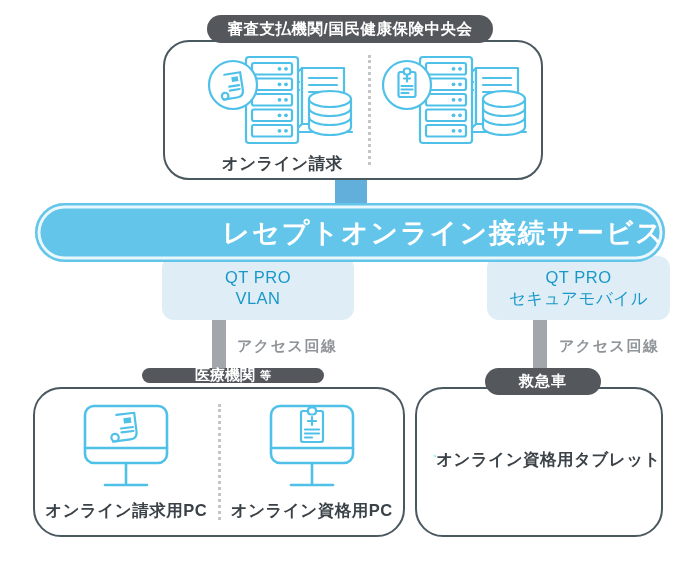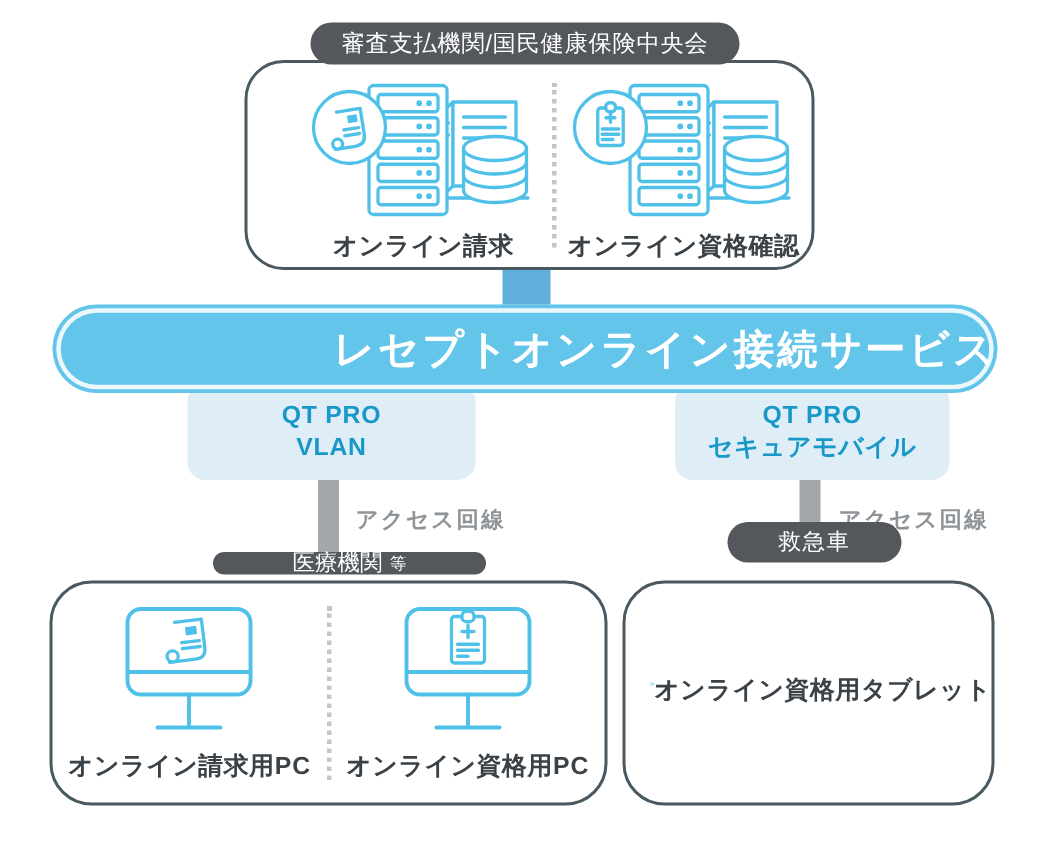--- a/index.html
+++ b/index.html
@@ -15,26 +15,26 @@
     --qt-text:#1898c8;
     --dot:#c3c6c9;
   }
   html,body{margin:0;padding:0;background:#fff;}
   body{font-family:"Liberation Sans","DejaVu Sans",sans-serif;}
   .canvas{position:relative;width:700px;height:562px;background:#fff;overflow:hidden;}
 
   .badge{
     position:absolute;z-index:3;background:var(--badge-bg);color:#fff;
     border-radius:15px;display:flex;align-items:center;justify-content:center;
-    font-weight:normal;white-space:nowrap;
+    font-weight:bold;white-space:nowrap;
   }
   .top-badge{left:207px;top:15px;width:286px;height:28px;font-size:15.5px;letter-spacing:0.5px;}
   .bl-badge{left:142px;top:368px;width:182px;height:15px;font-size:15px;}
   .bl-badge .suffix{font-size:11px;margin-left:5px;}
-  .br-badge{left:485px;top:348px;width:116px;height:27px;font-size:15px;letter-spacing:1px;}
+  .br-badge{left:485px;top:368px;width:116px;height:27px;font-size:15px;letter-spacing:1px;}
 
   .frame{
     position:absolute;z-index:1;background:#fff;border:2.5px solid var(--dark-border);
     border-radius:28px;box-sizing:border-box;
   }
   .top-box{left:163px;top:40px;width:380px;height:140px;border-radius:26px;display:flex;padding-left:32px;}
   .top-box .half{flex:1;display:flex;flex-direction:column;align-items:center;padding-top:11px;}
   .top-box .caption{margin-top:4px;}
   .vdiv{width:0;border-left:3px dotted var(--dot);align-self:center;}
   .top-box .vdiv{height:110px;}
@@ -50,21 +50,21 @@
     position:absolute;z-index:2;left:35px;top:203px;width:630px;height:59px;border-radius:30px;
     background:var(--bar-blue);
     box-shadow:inset 0 0 0 2.5px var(--bar-blue), inset 0 0 0 5.5px #eaf7fc;
     display:flex;align-items:center;justify-content:flex-end;
   }
   .service-bar span{color:#fff;font-size:27px;font-weight:bold;letter-spacing:2px;white-space:nowrap;}
 
   .qt-box{
     position:absolute;z-index:1;top:256px;height:64px;background:var(--qt-bg);border-radius:12px;
     display:flex;flex-direction:column;align-items:center;justify-content:center;
-    color:var(--qt-text);font-weight:bold;font-size:16.5px;line-height:1.3;letter-spacing:0.5px;white-space:nowrap;
+    color:var(--qt-text);font-weight:normal;font-size:16.5px;line-height:1.3;letter-spacing:0.5px;white-space:nowrap;margin-left:37px;
   }
   .qt-left{left:125px;width:192px;}
   .qt-right{left:450px;width:183px;}
 
   .vline{position:absolute;z-index:0;top:320px;width:14px;height:54px;background:var(--gray-line);}
   .vline.l{left:212px;} .vline.r{left:533px;}
   .line-label{
     position:absolute;z-index:2;top:337px;color:var(--gray-text);
     font-size:15px;font-weight:bold;letter-spacing:1.5px;white-space:nowrap;
   }
@@ -169,21 +169,20 @@
         <g>
           <rect class="st" x="18.5" y="19" width="17" height="25" rx="2"></rect>
           <rect class="st" x="23.8" y="15.5" width="6.5" height="6" rx="2.5"></rect>
           <line class="ln" x1="27" y1="22.5" x2="27" y2="28.5"></line>
           <line class="ln" x1="24" y1="25.5" x2="30" y2="25.5"></line>
           <line class="ln" x1="21.5" y1="33" x2="32.5" y2="33"></line>
           <line class="ln" x1="21.5" y1="36.5" x2="32.5" y2="36.5"></line>
           <line class="ln" x1="21.5" y1="40" x2="28.5" y2="40"></line>
         </g>
       </svg>
-      <div class="caption">オンライン資格確認</div>
     </div>
   </div>
   <div class="badge top-badge">審査支払機関/国民健康保険中央会</div>
 
   <div class="connector-top"></div>
 
   <div class="service-bar">
     <span>レセプトオンライン接続サービス</span>
   </div>
 

